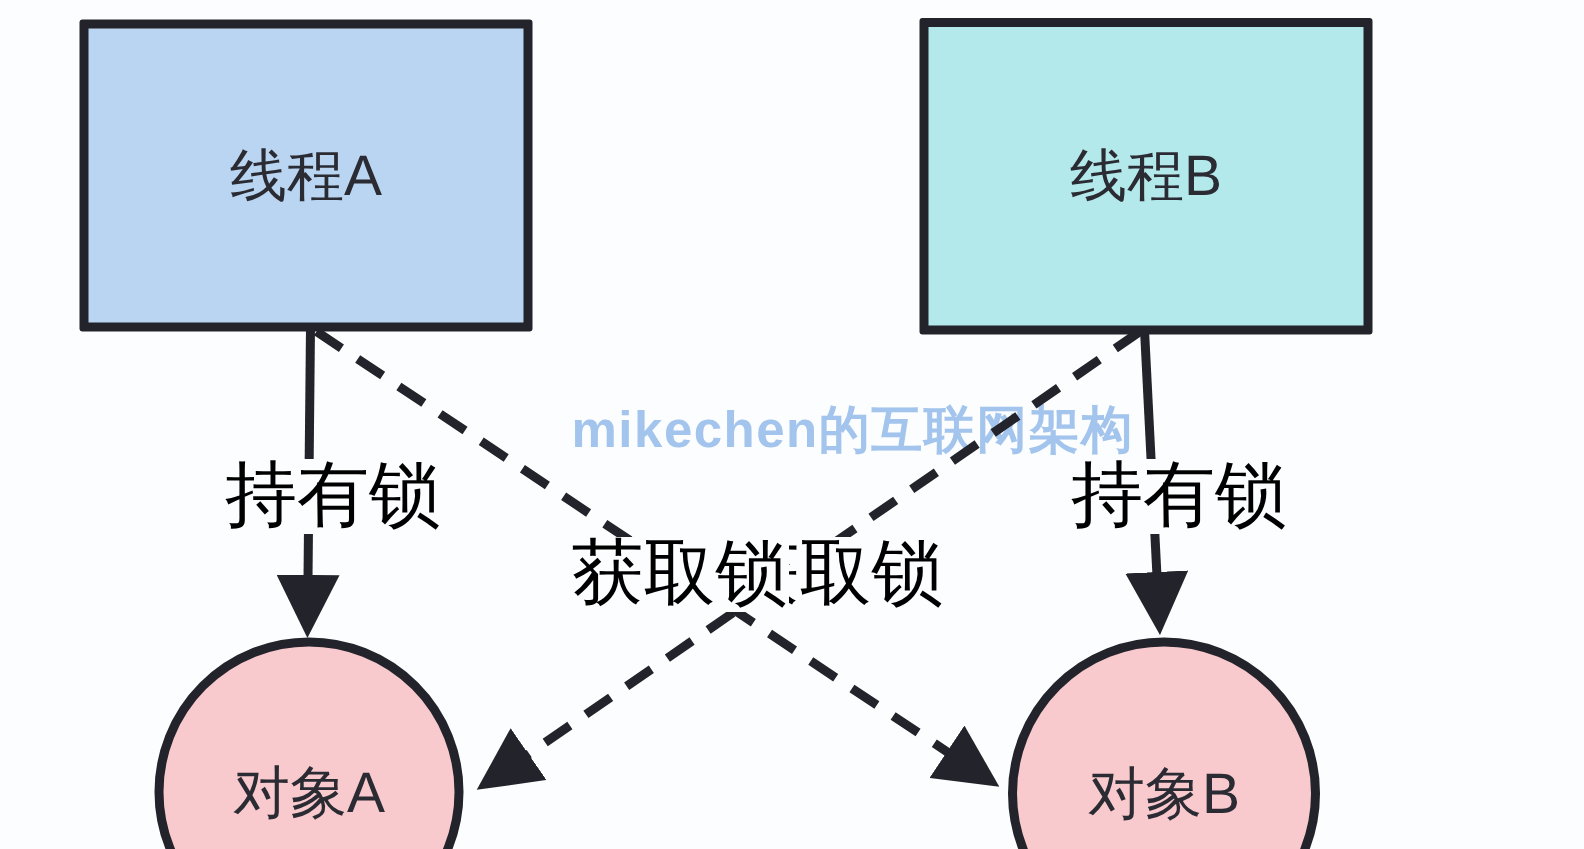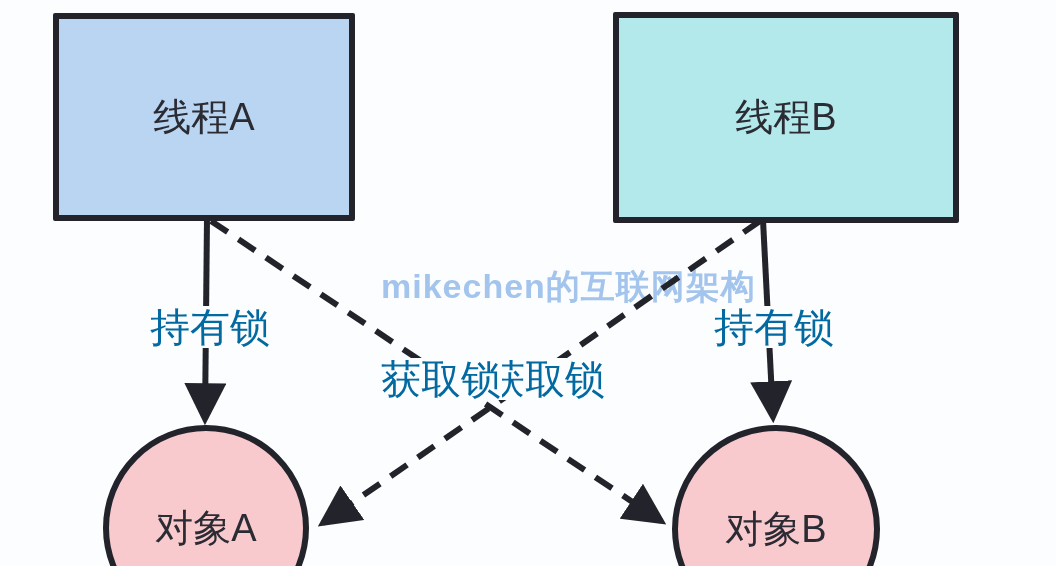--- a/index.html
+++ b/index.html
@@ -37,30 +37,30 @@
     z-index:3;
     display:flex;align-items:center;justify-content:center;
     border:6px solid #23232b;
     box-sizing:border-box;
     color:#2b2b33;
     font-size:38px;
   }
   .node.rect{border-radius:2px;}
   .node.circle{border-radius:50%;}
   #thread-a{left:53px;top:13px;width:302px;height:208px;background:#b9d5f1;}
-  #thread-b{left:613px;top:12px;width:346px;height:211px;background:#b4e9ec;}
+  #thread-b{left:613px;top:12px;width:302px;height:211px;background:#b4e9ec;}
   #object-a{left:103px;top:425px;width:206px;height:206px;background:#f8c9cd;}
   #object-b{left:672px;top:425px;width:208px;height:208px;background:#f8c9cd;}
   
   .edge-label{
     position:absolute;
     z-index:5;
-    font-size:40px;
+    font-size:48px;
     line-height:1.05;
-    color:#0369a1;
+    color:#000000;
     background:#fcfdfe;
     white-space:nowrap;
     padding:0 1px;
   }
   #label-holds-a{left:149px;top:306px;}
   #label-holds-b{left:713px;top:306px;}
   #label-acquire-a{left:380px;top:358px;z-index:6;}
   #label-acquire-b{left:484px;top:358px;z-index:5;}
 </style>
 </head>

